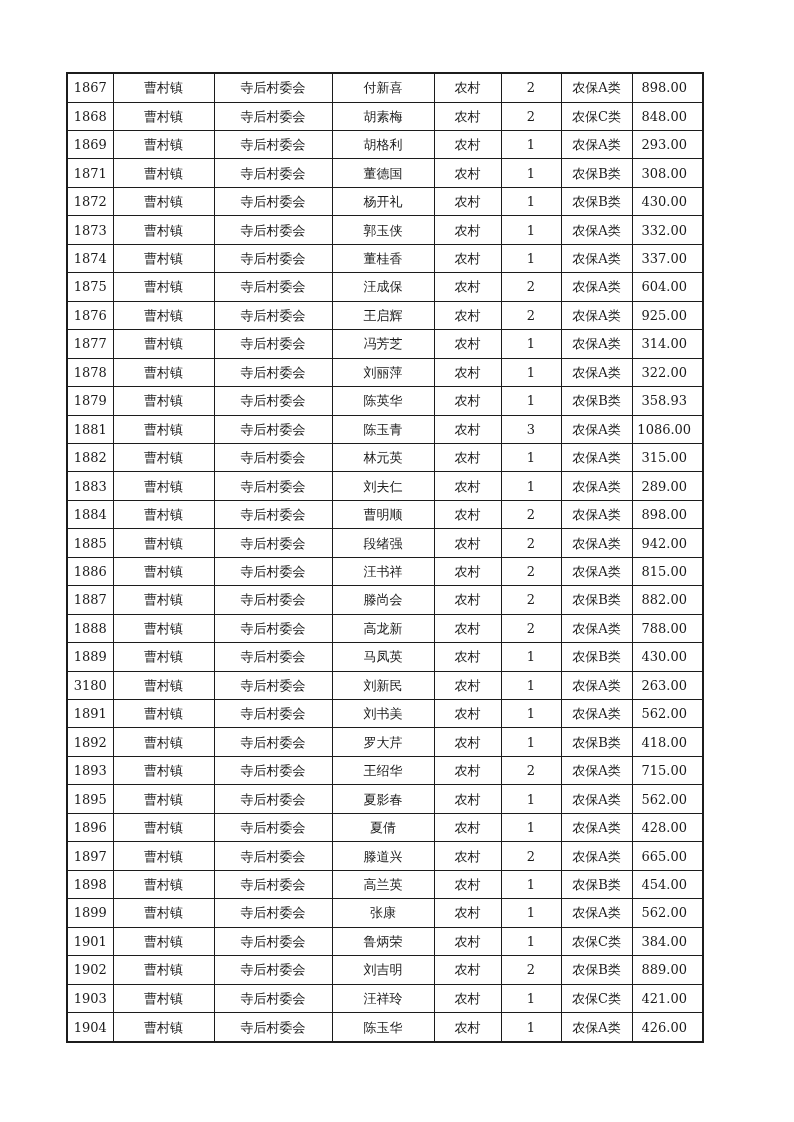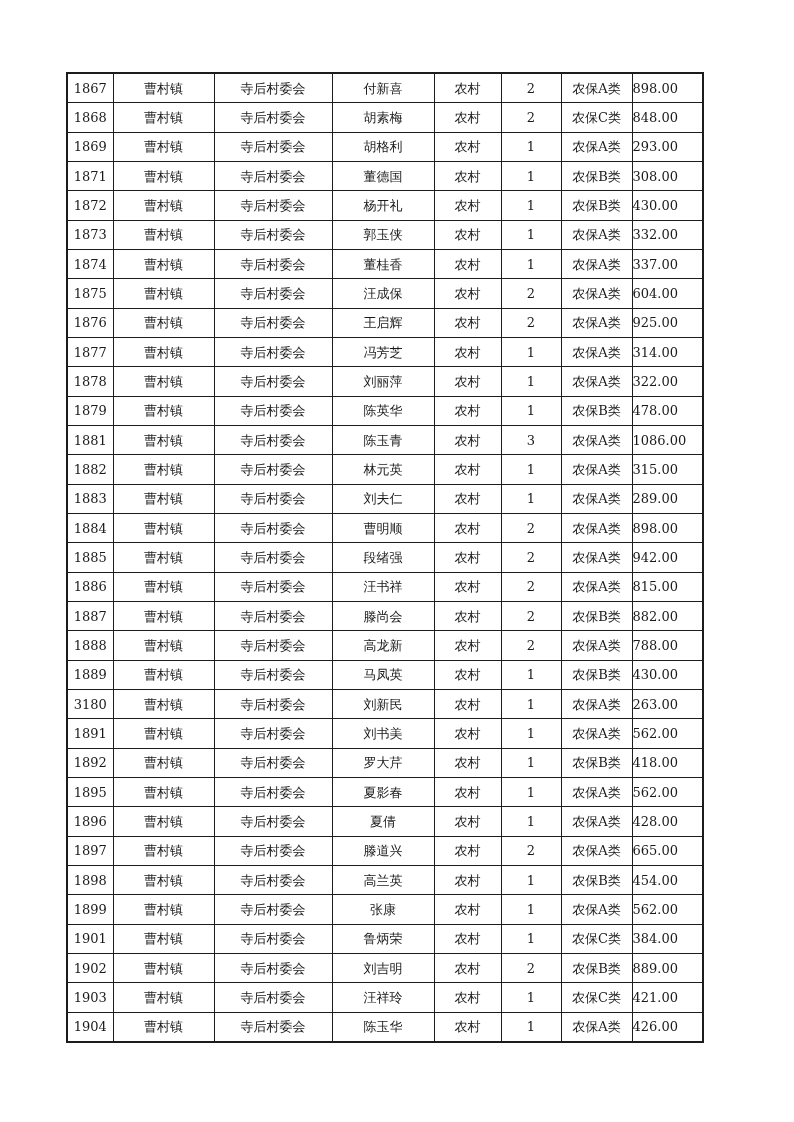--- a/index.html
+++ b/index.html
@@ -32,21 +32,21 @@
     font-size: 13px;
     line-height: 1;
     text-align: center;
     vertical-align: middle;
     padding: 0;
     height: 24.9px;
     white-space: nowrap;
     overflow: hidden;
   }
   table.data-table td.c-amount {
-    text-align: left;
+    text-align: center;
     padding-right: 6px;
   }
   col.w-seq      { width: 46px; }
   col.w-town     { width: 101px; }
   col.w-village  { width: 118px; }
   col.w-name     { width: 102px; }
   col.w-type     { width: 67px; }
   col.w-count    { width: 60px; }
   col.w-category { width: 71px; }
   col.w-amount   { width: 71px; }
@@ -190,21 +190,21 @@
   </tr>
 
   <tr>
     <td class="c-seq">1879</td>
     <td class="c-town">曹村镇</td>
     <td class="c-village">寺后村委会</td>
     <td class="c-name">陈英华</td>
     <td class="c-type">农村</td>
     <td class="c-count">1</td>
     <td class="c-category">农保B类</td>
-    <td class="c-amount">478.00</td>
+    <td class="c-amount">358.93</td>
   </tr>
 
 
   <tr>
     <td class="c-seq">1881</td>
     <td class="c-town">曹村镇</td>
     <td class="c-village">寺后村委会</td>
     <td class="c-name">陈玉青</td>
     <td class="c-type">农村</td>
     <td class="c-count">3</td>
@@ -326,20 +326,30 @@
     <td class="c-seq">1892</td>
     <td class="c-town">曹村镇</td>
     <td class="c-village">寺后村委会</td>
     <td class="c-name">罗大芹</td>
     <td class="c-type">农村</td>
     <td class="c-count">1</td>
     <td class="c-category">农保B类</td>
     <td class="c-amount">418.00</td>
   </tr>
 
+  <tr>
+    <td class="c-seq">1893</td>
+    <td class="c-town">曹村镇</td>
+    <td class="c-village">寺后村委会</td>
+    <td class="c-name">王绍华</td>
+    <td class="c-type">农村</td>
+    <td class="c-count">2</td>
+    <td class="c-category">农保A类</td>
+    <td class="c-amount">715.00</td>
+  </tr>
 
 
   <tr>
     <td class="c-seq">1895</td>
     <td class="c-town">曹村镇</td>
     <td class="c-village">寺后村委会</td>
     <td class="c-name">夏影春</td>
     <td class="c-type">农村</td>
     <td class="c-count">1</td>
     <td class="c-category">农保A类</td>

